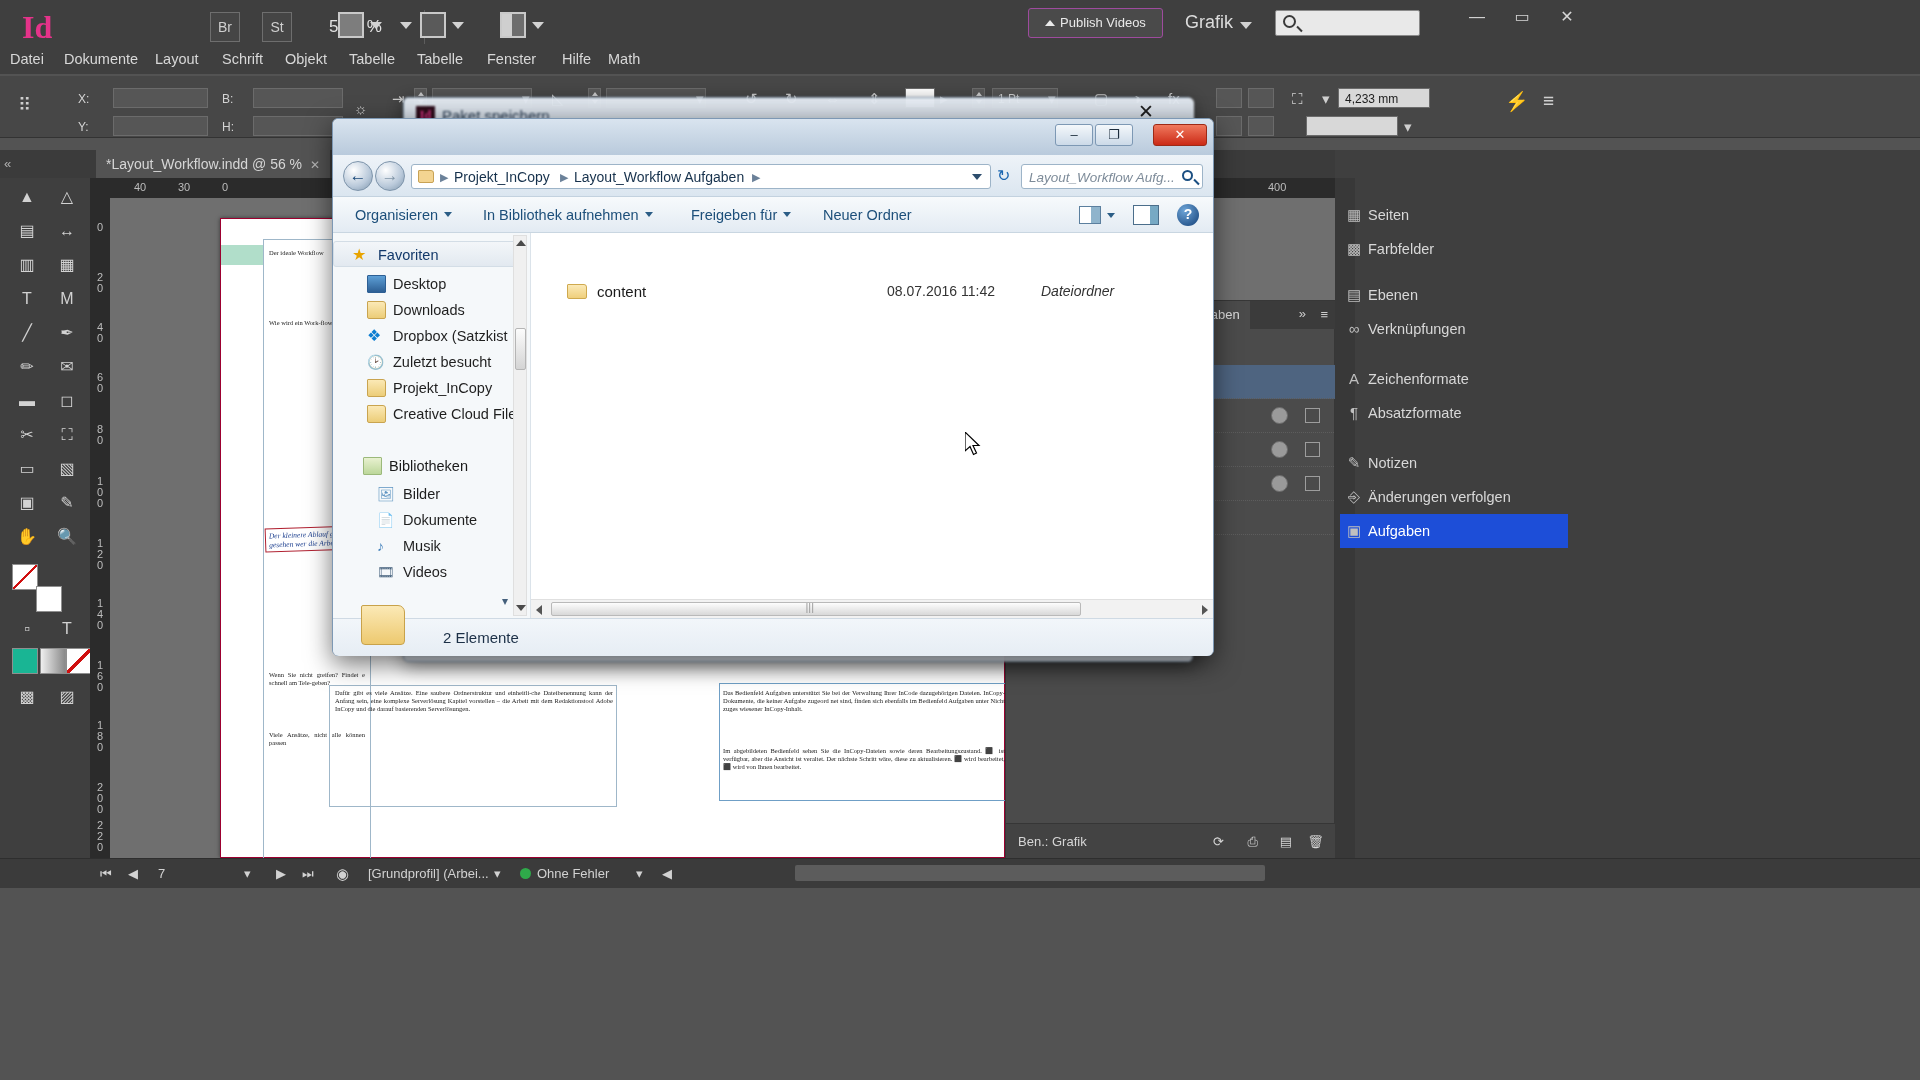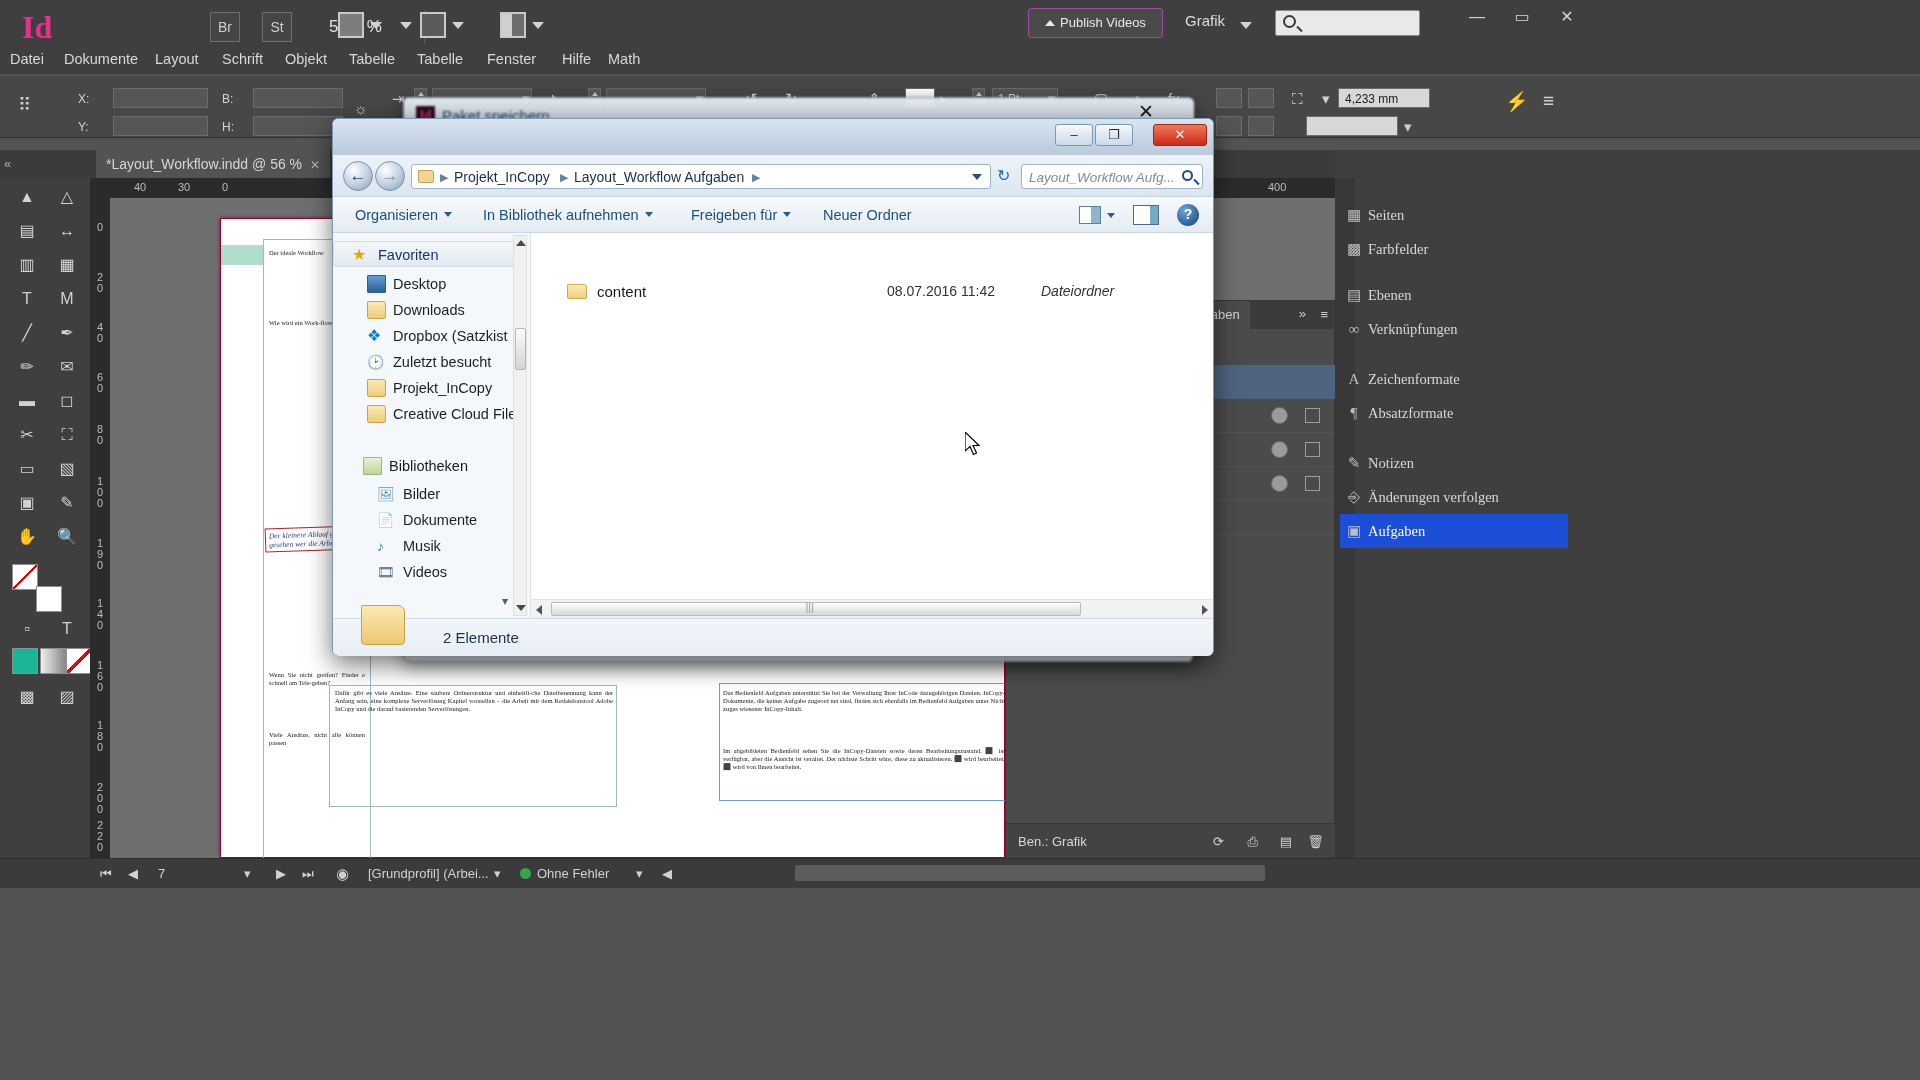--- a/index.html
+++ b/index.html
@@ -49,21 +49,21 @@
     position:absolute; left:1028px; top:8px; width:135px; height:30px;
     background:#4a4a4a; border:1px solid #9e4b9e; border-radius:3px;
     color:#e9e9e9; font-size:13px; line-height:28px; text-align:center;
   }
   #publish-online .up-arrow{
     display:inline-block; width:0;height:0;
     border-left:5px solid transparent;border-right:5px solid transparent;
     border-bottom:6px solid #e9e9e9; margin-right:5px; vertical-align:1px;
   }
   #workspace-name{
-    position:absolute; left:1185px; top:12px; color:#dcdcdc; font-size:15px;
+    position:absolute; left:1185px; top:12px; color:#dcdcdc; font-size:18px;
   }
   #workspace-caret{ position:absolute; left:1240px; top:22px;}
   #app-search{
     position:absolute; left:1275px; top:10px; width:145px; height:26px;
     background:#e9e9e9; border:1px solid #8a8a8a; border-radius:2px;
   }
   #app-search-icon{
     position:absolute; left:1283px; top:15px; width:13px;height:13px;
     border:2px solid #3a3a3a; border-radius:50%;
   }
@@ -166,21 +166,21 @@
   }
   #panel-tabs{
     position:absolute; left:1335px; top:178px; width:20px; height:680px;
     background:#383838;
   }
   #panel-list{
     position:absolute; left:1340px; top:178px; width:580px; height:680px;
   }
   .panel-row{
     position:absolute; left:0; width:228px; height:34px;
-    color:#d8d8d8; font-size:14.5px; line-height:34px;font-family:Liberation Serif, serif;
+    color:#d8d8d8; font-size:14.5px; line-height:34px;
   }
   .panel-row .pico{
     display:inline-block; width:28px; text-align:center; color:#bfbfbf; font-size:15px;
   }
   .panel-row.active{ background:#1d4ed8; color:#fff; }
 
   #assign-panel{
     position:absolute; left:1005px; top:300px; width:330px; height:560px;
     background:#4b4b4b; border:1px solid #373737;
   }
@@ -587,21 +587,21 @@
   <div class="rtick" style="left:1088px">380</div>
   <div class="rtick" style="left:1178px">400</div>
 </div>
 <div id="ruler-left">
   <div class="ltick" style="top:24px">0</div>
   <div class="ltick" style="top:74px">2 0</div>
   <div class="ltick" style="top:124px">4 0</div>
   <div class="ltick" style="top:174px">6 0</div>
   <div class="ltick" style="top:226px">8 0</div>
   <div class="ltick" style="top:278px">1 0 0</div>
-  <div class="ltick" style="top:340px">1 9 0</div>
+  <div class="ltick" style="top:340px">1 2 0</div>
   <div class="ltick" style="top:400px">1 4 0</div>
   <div class="ltick" style="top:462px">1 6 0</div>
   <div class="ltick" style="top:522px">1 8 0</div>
   <div class="ltick" style="top:584px">2 0 0</div>
   <div class="ltick" style="top:622px">2 2 0</div>
 </div>
 
 <div id="canvas">
   <div id="page-sheet">
     <div class="greenbox" style="left:0px; top:26px; width:42px; height:20px;"></div>

